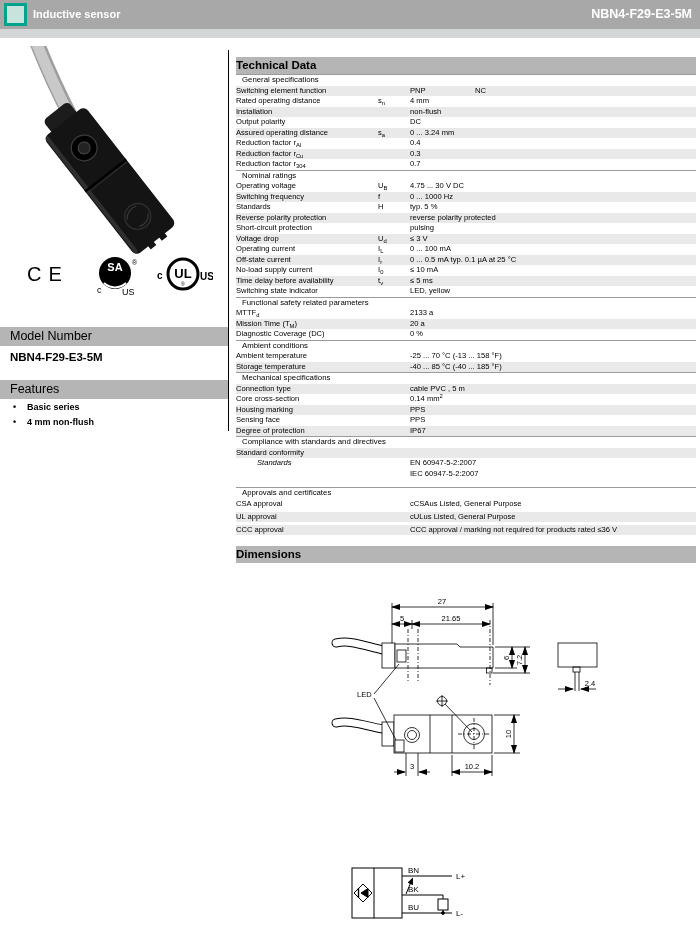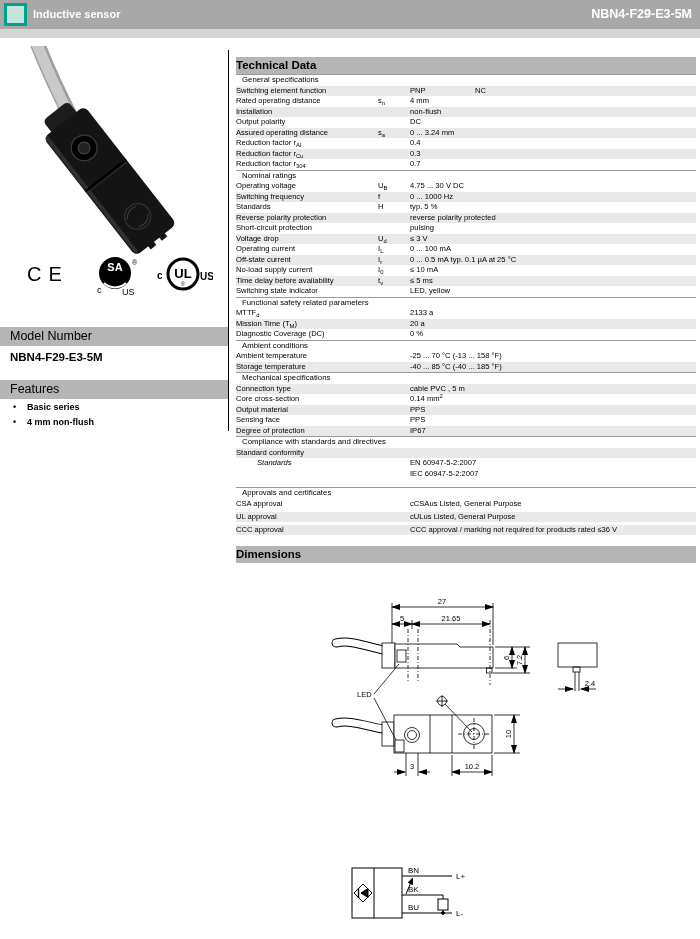--- a/index.html
+++ b/index.html
@@ -252,21 +252,21 @@
           <div class="t-label">Connection type</div>
           <div class="t-symbol"></div>
           <div class="t-value">cable PVC , 5 m</div>
         </div>
         <div class="t-row">
           <div class="t-label">Core cross-section</div>
           <div class="t-symbol"></div>
           <div class="t-value">0.14 mm<sup>2</sup></div>
         </div>
         <div class="t-row shaded">
-          <div class="t-label">Output material</div>
+          <div class="t-label">Housing marking</div>
           <div class="t-symbol"></div>
           <div class="t-value">PPS</div>
         </div>
         <div class="t-row">
           <div class="t-label">Sensing face</div>
           <div class="t-symbol"></div>
           <div class="t-value">PPS</div>
         </div>
         <div class="t-row shaded">
           <div class="t-label">Degree of protection</div>

